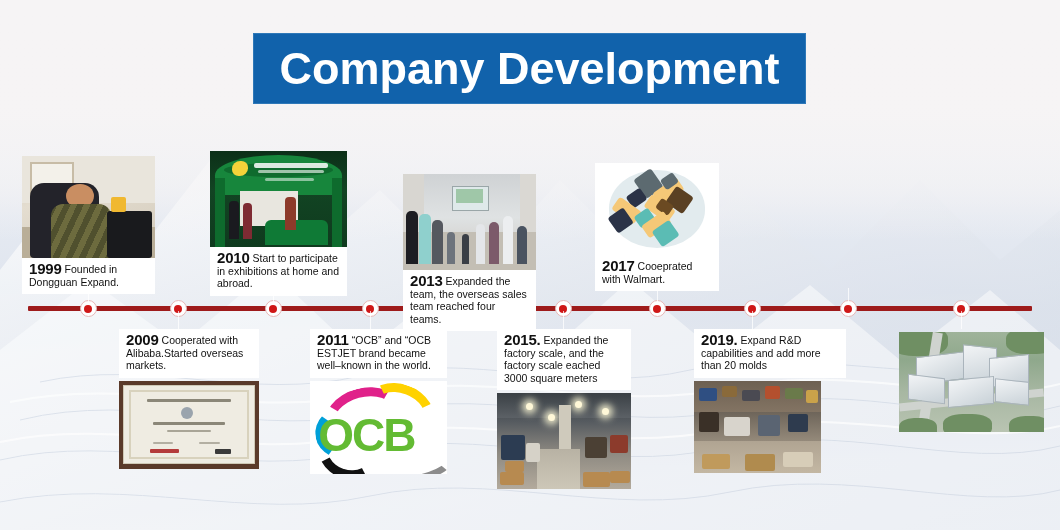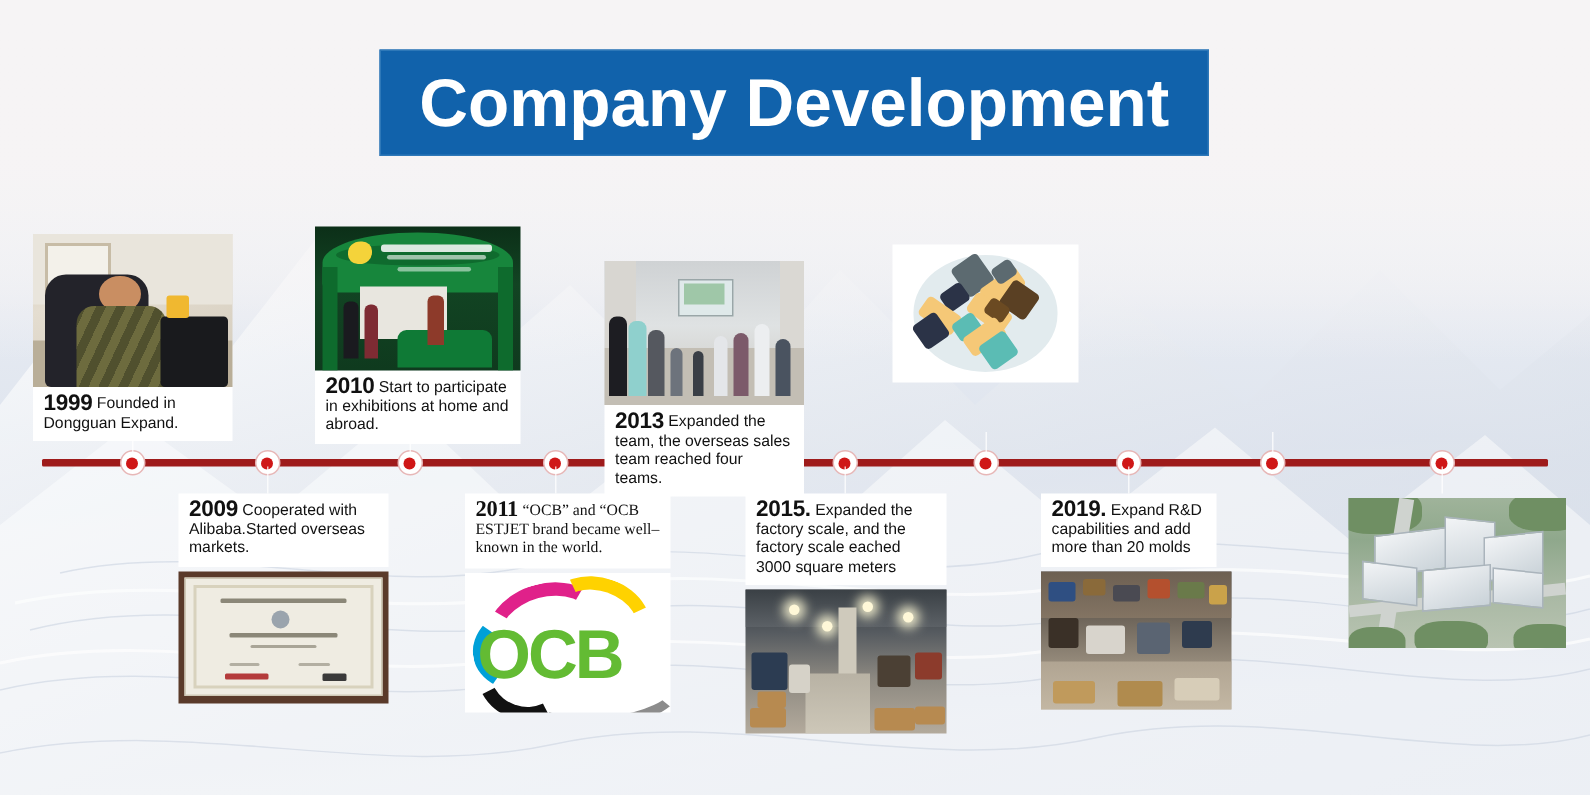--- a/index.html
+++ b/index.html
@@ -345,20 +345,23 @@
         <div class="hand" style="left:62%; top:26%; width:22%; height:26%; background:#5a4023; transform:rotate(35deg);"></div>
         <div class="hand" style="left:38%; top:40%; width:30%; height:20%; background:#f5c877; transform:rotate(35deg);"></div>
         <div class="hand" style="left:50%; top:40%; width:16%; height:16%; background:#6b4a22; transform:rotate(35deg);"></div>
         <div class="hand" style="left:4%;  top:42%; width:28%; height:20%; background:#f5c877; transform:rotate(35deg);"></div>
         <div class="hand" style="left:2%;  top:52%; width:20%; height:24%; background:#2b3347; transform:rotate(-35deg);"></div>
         <div class="hand" style="left:28%; top:52%; width:18%; height:18%; background:#5bbcb4; transform:rotate(-35deg);"></div>
         <div class="hand" style="left:36%; top:60%; width:28%; height:20%; background:#f5c877; transform:rotate(-35deg);"></div>
         <div class="hand" style="left:48%; top:70%; width:22%; height:24%; background:#5bbcb4; transform:rotate(-35deg);"></div>
       </div>
     </div>
+    <div class="caption" style="width:124px;">
+      <span class="yr">2017</span><span class="txt">Cooeprated with Walmart.</span>
+    </div>
   </div>
 
   <div class="stem" style="left:848px; top:288px; height:14px;"></div>
 
   <div class="stem" style="left:178px; top:311px; height:18px;"></div>
   <div class="card" style="left:119px; top:329px; width:140px;">
     <div class="caption" style="width:140px;">
       <span class="yr">2009</span><span class="txt">Cooperated with Alibaba.Started overseas markets.</span>
     </div>
     <div class="card-img p2009" style="width:140px; height:88px; margin-top:3px;">
@@ -370,21 +373,21 @@
         <div class="cl-line" style="left:22%; top:72%; width:16%; height:2px; opacity:.6;"></div>
         <div class="cl-line" style="left:58%; top:72%; width:16%; height:2px; opacity:.6;"></div>
         <div class="cl-red" style="left:20%; top:82%; width:22%; height:4px;"></div>
         <div class="cl-line" style="left:70%; top:82%; width:12%; height:5px; background:#3a3a3a;"></div>
       </div>
     </div>
   </div>
 
   <div class="stem" style="left:370px; top:311px; height:18px;"></div>
   <div class="card" style="left:310px; top:329px; width:137px;">
-    <div class="caption" style="width:137px;font-family:Liberation Serif, serif;">
+    <div class="caption" style="width:137px;">
       <span class="yr">2011</span><span class="txt">“OCB” and “OCB ESTJET brand became well–known in the world.</span>
     </div>
     <div class="card-img p2011" style="width:137px; height:93px; margin-top:3px;">
       <div class="swoosh" style="left:10%; top:8%; width:46%; height:46%; border:9px solid #e0218a; border-color:#e0218a transparent transparent transparent; transform:rotate(-15deg);"></div>
       <div class="swoosh" style="left:38%; top:4%; width:40%; height:44%; border:9px solid #ffd200; border-color:#ffd200 transparent transparent transparent; transform:rotate(20deg);"></div>
       <div class="swoosh" style="left:4%; top:22%; width:44%; height:44%; border:9px solid #00a0d8; border-color:transparent transparent transparent #00a0d8; transform:rotate(-10deg);"></div>
       <div class="swoosh" style="left:6%; top:40%; width:34%; height:46%; border:9px solid #111111; border-color:transparent transparent #111111 transparent; transform:rotate(18deg);"></div>
       <div class="swoosh" style="left:30%; top:62%; width:66%; height:34%; border:7px solid #8c8c8c; border-color:transparent transparent #8c8c8c transparent; transform:rotate(-6deg);"></div>
       <div class="ocb-txt">OCB</div>
     </div>
@@ -409,21 +412,21 @@
       <div class="mach" style="left:84%; top:44%; width:14%; height:18%; background:#8c3b2c;"></div>
       <div class="boxL" style="left:2%;  bottom:4%;  width:18%; height:14%;"></div>
       <div class="boxL" style="left:6%;  bottom:18%; width:14%; height:11%;"></div>
       <div class="boxL" style="left:64%; bottom:2%;  width:20%; height:16%;"></div>
       <div class="boxL" style="left:84%; bottom:6%;  width:15%; height:13%;"></div>
     </div>
   </div>
 
   <div class="stem" style="left:752px; top:311px; height:18px;"></div>
   <div class="card" style="left:694px; top:329px; width:127px;">
-    <div class="caption" style="width:117px;">
+    <div class="caption" style="width:152px;">
       <span class="yr">2019.</span><span class="txt">Expand R&amp;D capabilities and add more than 20 molds</span>
     </div>
     <div class="card-img p2019" style="width:127px; height:92px; margin-top:3px;">
       <div class="shelf"></div>
       <div class="clut" style="left:4%;  top:8%;  width:14%; height:14%; background:#2f4f82;"></div>
       <div class="clut" style="left:22%; top:6%;  width:12%; height:12%; background:#8a6a3a;"></div>
       <div class="clut" style="left:38%; top:10%; width:14%; height:12%; background:#4a4a52;"></div>
       <div class="clut" style="left:56%; top:6%;  width:12%; height:14%; background:#b4502e;"></div>
       <div class="clut" style="left:72%; top:8%;  width:14%; height:12%; background:#6a7a4a;"></div>
       <div class="clut" style="left:88%; top:10%; width:10%; height:14%; background:#caa24a;"></div>

